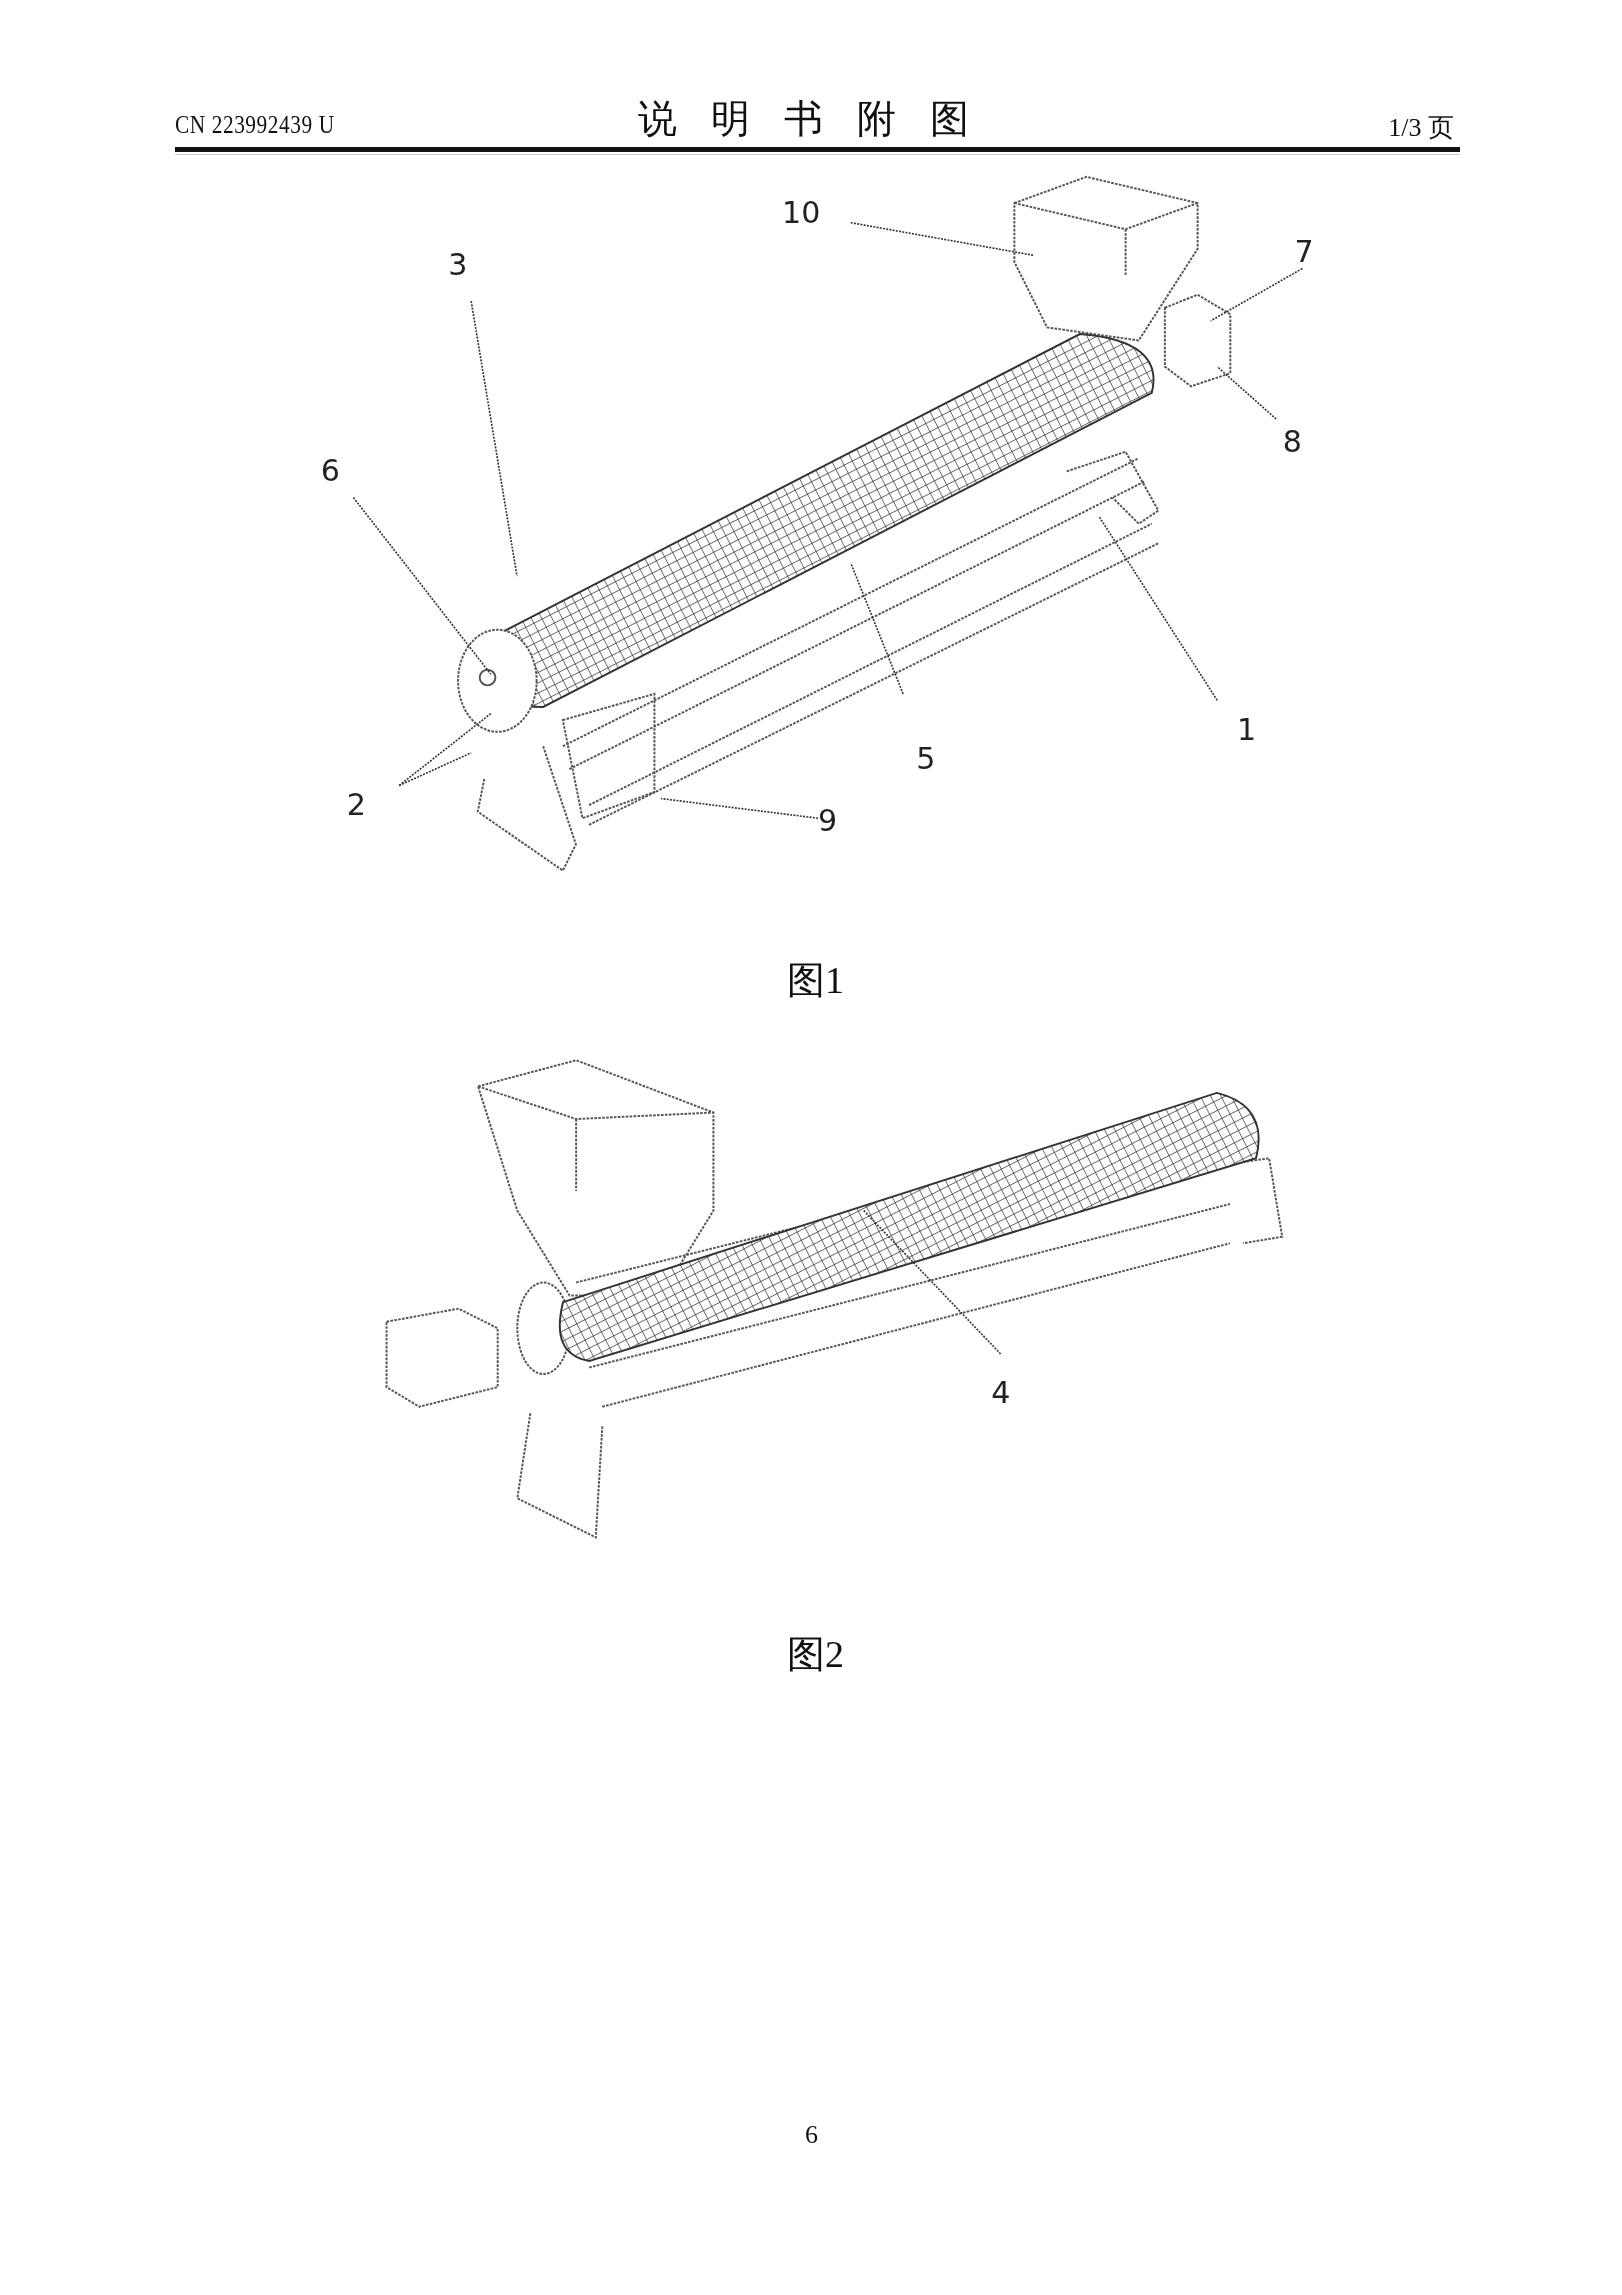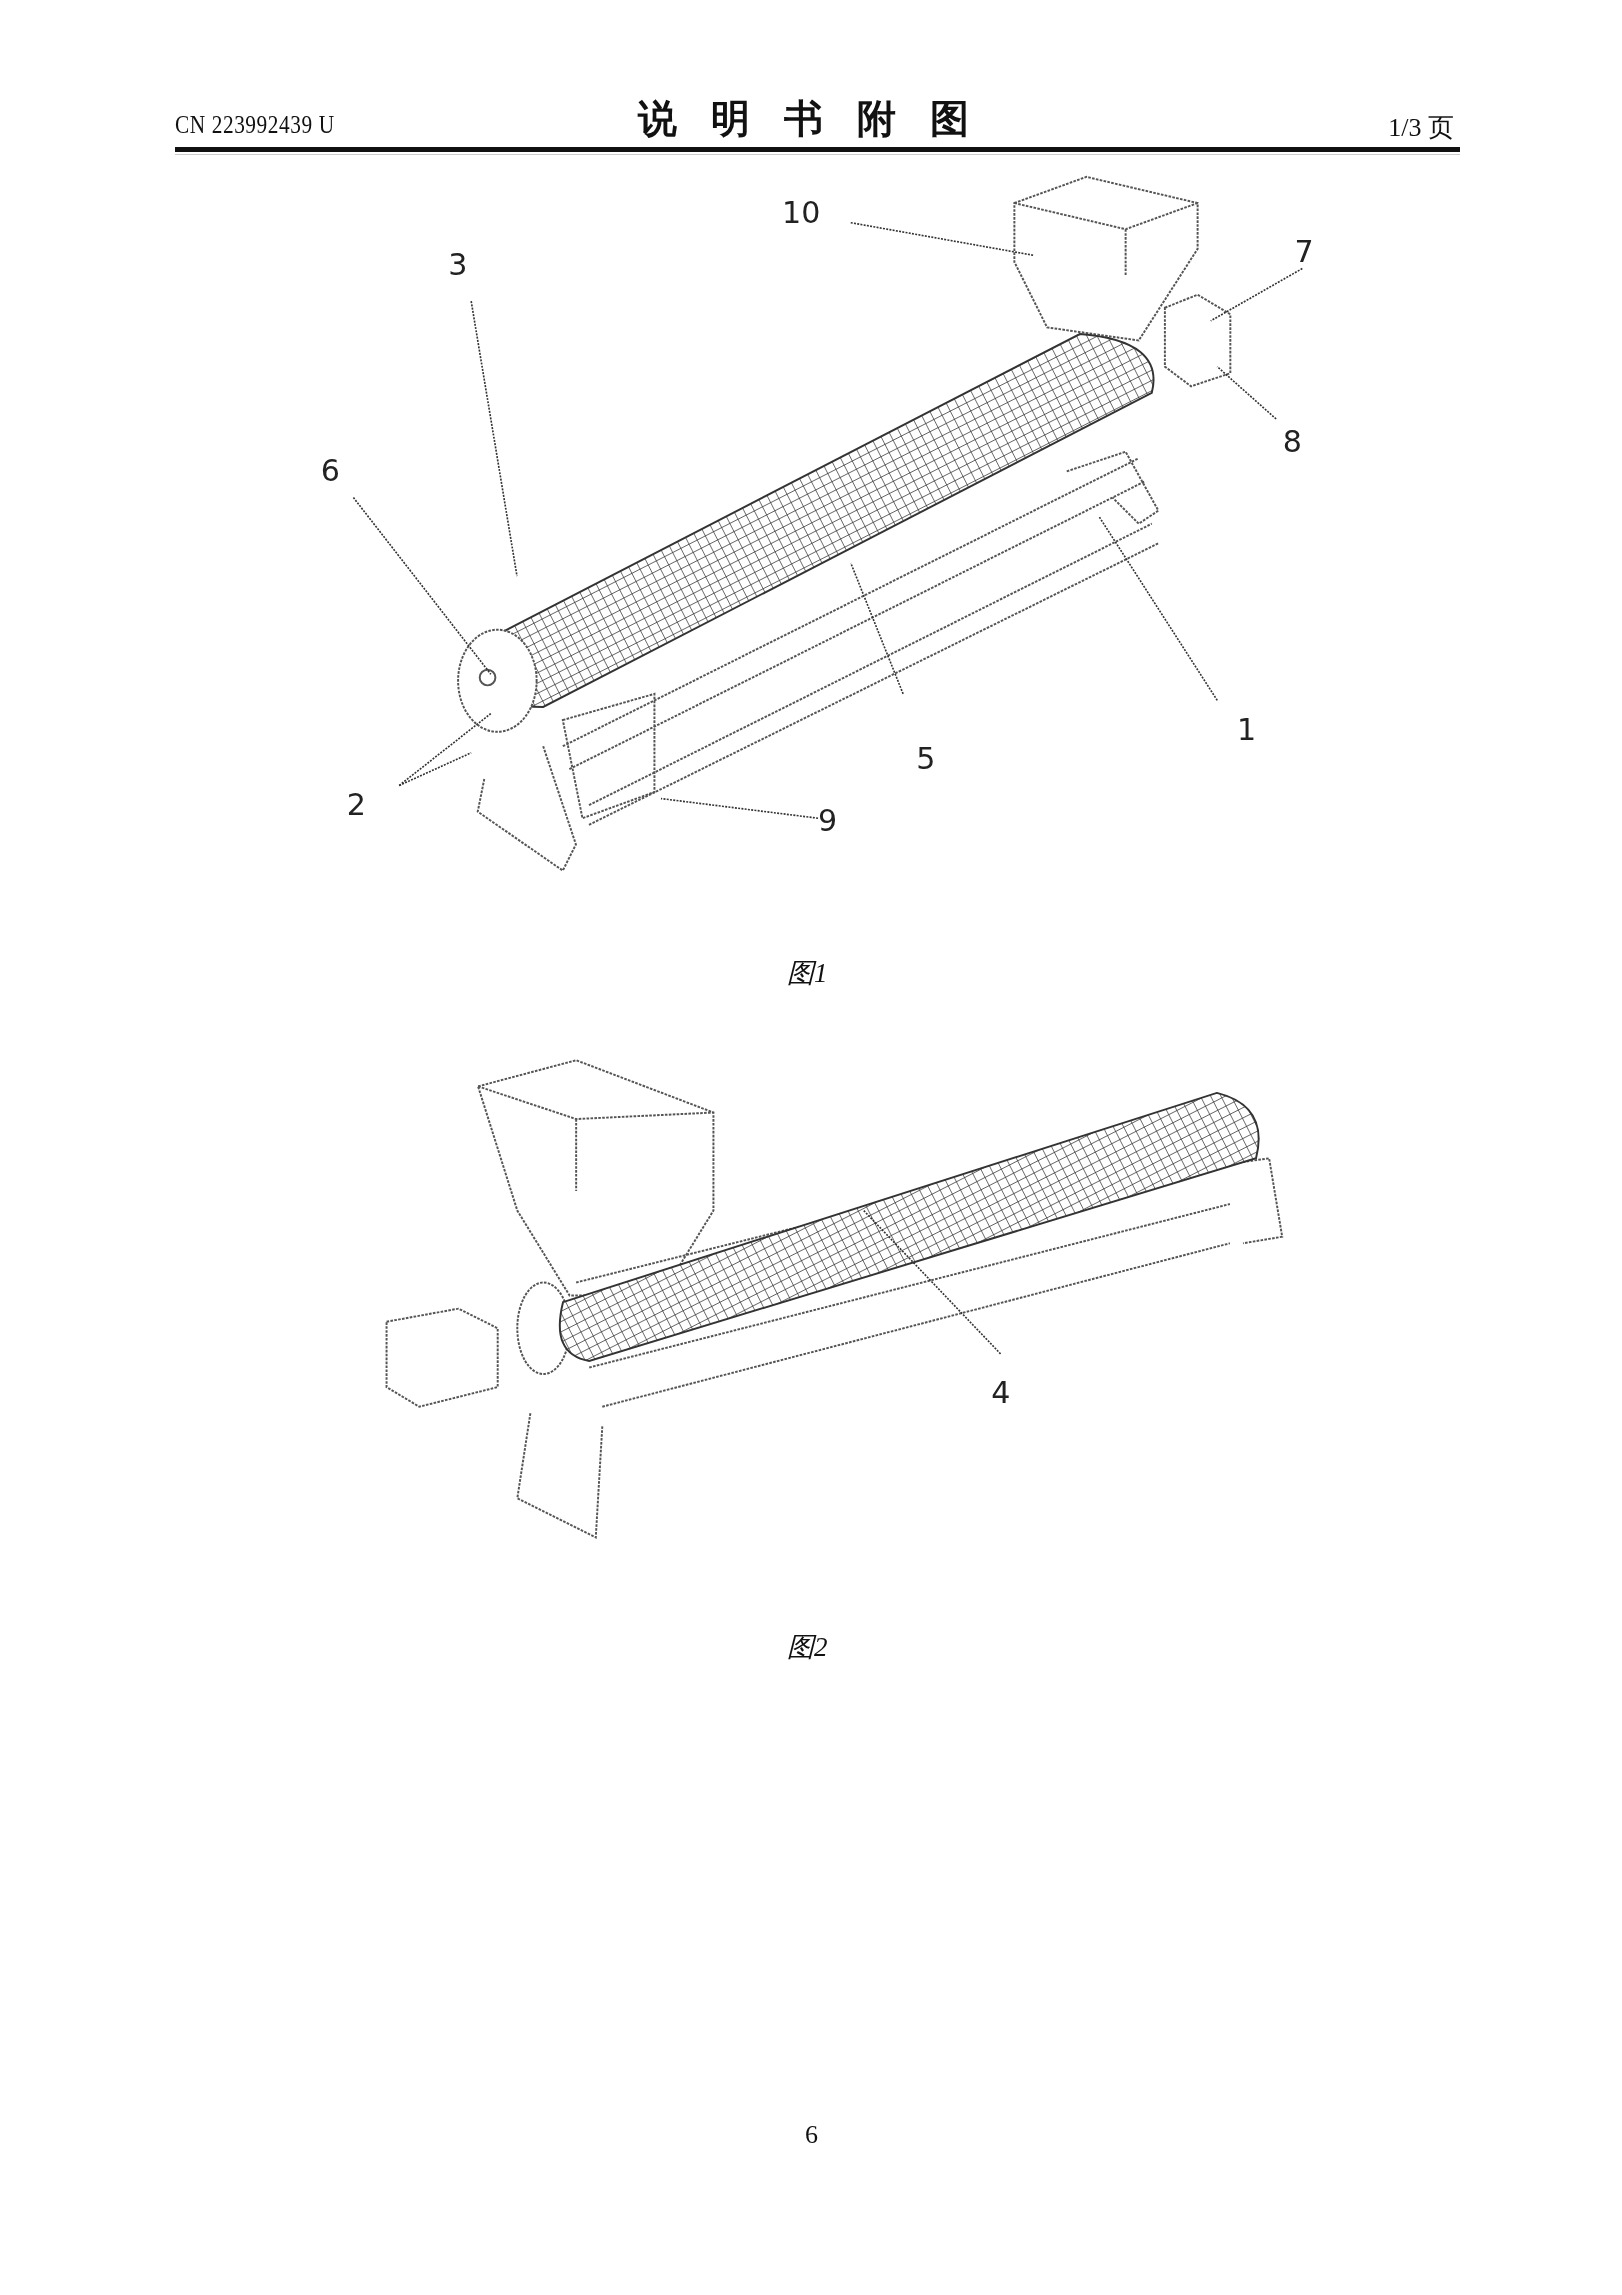--- a/index.html
+++ b/index.html
@@ -1,24 +1,24 @@
 <!DOCTYPE html>
 <html style="font-size:10.5px"><head>
 <meta charset="utf-8">
 <style>
   html,body{margin:0;padding:0;background:#fff;}
   body{width:1623px;height:2295px;position:relative;overflow:hidden;font-family:"Liberation Serif","DejaVu Serif",serif;color:#111;}
   .hdr-left{position:absolute;left:175px;top:110px;font-size:26px;letter-spacing:0.7px;transform:scaleX(0.82);transform-origin:left top;}
-  .hdr-title{position:absolute;left:638px;top:92px;font-size:39px;font-family:"DejaVu Sans",sans-serif;letter-spacing:34px;font-weight:bold;}
+  .hdr-title{position:absolute;left:638px;top:92px;font-size:39px;font-family:"DejaVu Sans",sans-serif;letter-spacing:34px;font-weight:normal;}
   .hdr-right{position:absolute;right:169px;top:110px;font-size:26px;}
   .hdr-rule{position:absolute;left:175px;top:147px;width:1285px;height:4.6px;background:#111;}
   .hdr-rule2{position:absolute;left:175px;top:154px;width:1285px;height:0.7px;background:#ccc;}
   .fig{position:absolute;text-align:center;}
   .fig svg{overflow:visible;}
-  .cap{position:absolute;font-size:27px;font-style:italic;}
+  .cap{position:absolute;font-size:38px;}
   .label{font-family:"DejaVu Sans",sans-serif;font-size:46px;fill:#222;}
   .pageno{position:absolute;left:805px;top:2120px;font-size:26px;}
 </style>
 </head>
 <body>
 
 <div class="hdr-left">CN 223992439 U</div>
 <div class="hdr-title">说明书附图</div>
 <div class="hdr-right">1/3 页</div>
 <div class="hdr-rule"></div>

